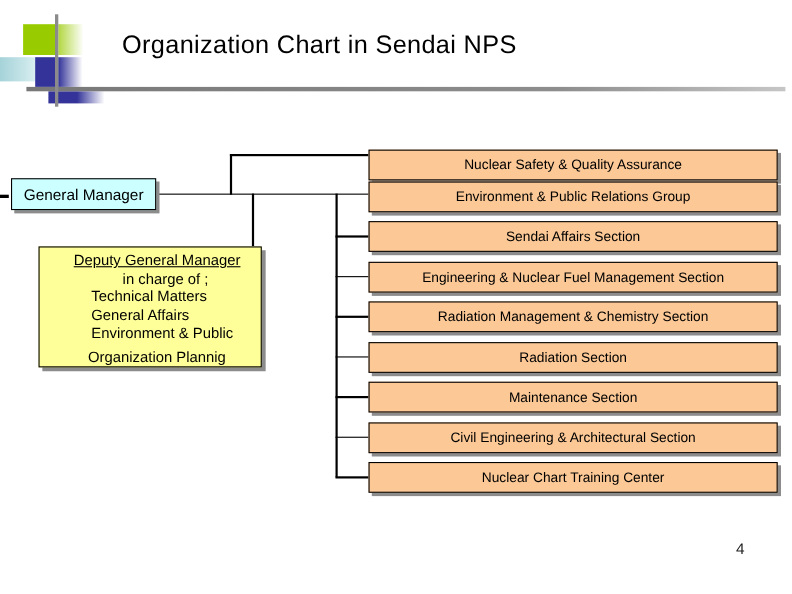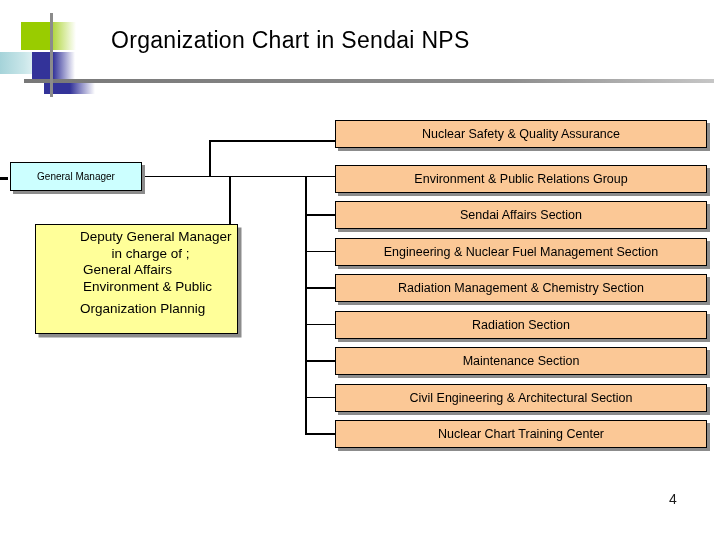--- a/index.html
+++ b/index.html
@@ -24,25 +24,25 @@
   .decor-vline{position:absolute; left:50px; top:13px; width:2.5px; height:84px; background:#8b8b8b;}
   .page-title{position:absolute; left:111px; top:27px; font-size:23px; letter-spacing:0.3px; color:#000;
     white-space:nowrap;}
   
   .org-box{position:absolute; left:335px; width:372px; height:28px; box-sizing:border-box;
     background:#fbc896; border:1.5px solid #000; box-shadow:3px 3px 0 #8c8c8c;
     display:flex; align-items:center; justify-content:center;
     font-size:12.5px; white-space:nowrap;}
   .gm-box{position:absolute; left:10px; top:162px; width:132px; height:29px; box-sizing:border-box;
     background:#ccffff; border:1.5px solid #000; box-shadow:3px 3px 0 #8c8c8c;
-    display:flex; align-items:center; justify-content:center; font-size:10px;}
+    display:flex; align-items:center; justify-content:center; font-size:14px;}
   .deputy-box{position:absolute; left:35px; top:224px; width:203px; height:110px; box-sizing:border-box;
     background:#ffff99; border:1.5px solid #000; box-shadow:3.5px 3.5px 0 #8c8c8c;
     font-size:13.5px; line-height:16.5px; padding-top:4px;}
-  .deputy-box .ind-a{padding-left:44px;}
+  .deputy-box .ind-a{padding-left:31px;text-decoration:underline;}
   .deputy-box .ind-b{padding-left:28px;text-align:center;}
   .deputy-box .ind-c{padding-left:47px;}
   .deputy-box .ind-d{padding-left:44px; margin-top:5.5px;}
   
   .cl{position:absolute; background:#000;}
   .cl.h{height:1.5px;} .cl.v{width:1.5px;}
   .page-number{position:absolute; left:669px; top:491px; font-size:14px; color:#1c1c1c;}
 </style>
 </head>
 <body>
@@ -75,26 +75,27 @@
   <div class="cl h" style="left:305px;top:396.5px;width:30px"></div>
   <div class="cl h" style="left:305px;top:433px;width:30px"></div>
 
   <div class="gm-box">
     <span>General Manager</span>
   </div>
 
   <div class="deputy-box">
     <div class="ind-a">Deputy General Manager</div>
     <div class="ind-b">in charge of ;</div>
+    <div class="ind-c">Technical Matters</div>
     <div class="ind-c">General Affairs</div>
     <div class="ind-c">Environment &amp; Public</div>
     <div class="ind-d">Organization Plannig</div>
   </div>
 
-  <div class="org-box" style="top:120px">
+  <div class="org-box" style="top:136px">
       <span>Nuclear Safety &amp; Quality Assurance</span>
     </div>
   <div class="org-box" style="top:164.5px">
       <span>Environment &amp; Public Relations Group</span>
     </div>
   <div class="org-box" style="top:201px">
       <span>Sendai Affairs Section</span>
     </div>
   <div class="org-box" style="top:237.5px">
       <span>Engineering &amp; Nuclear Fuel Management Section</span>

